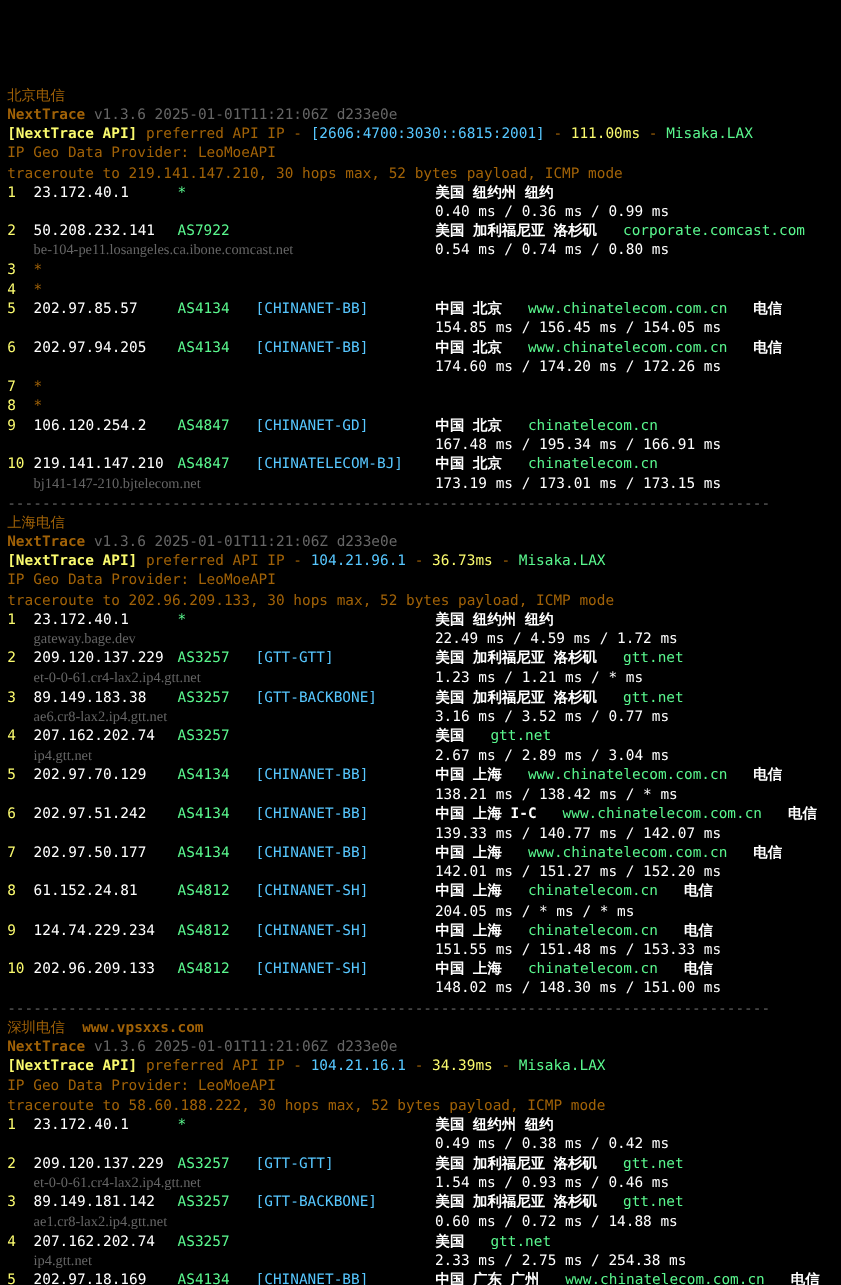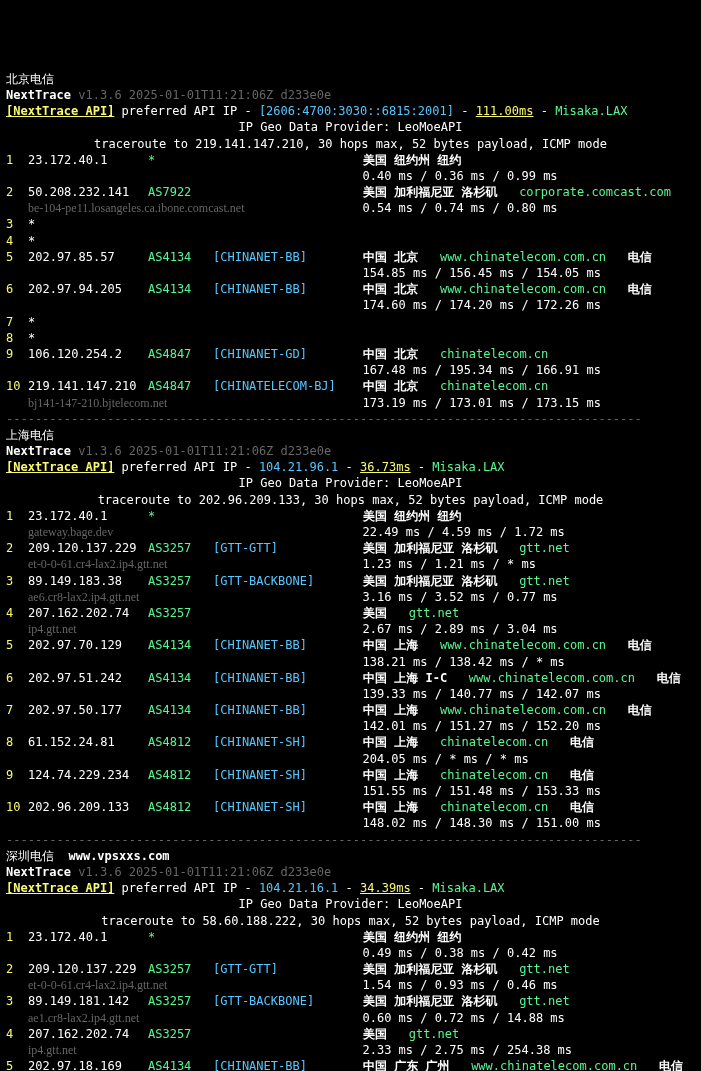--- a/index.html
+++ b/index.html
@@ -7,25 +7,25 @@
     color: #ccc;
     font-family: "Consolas", "Monaco", monospace;
     font-size: 12px;
     line-height: 1.35;
     margin: 0;
     padding: 6px;
     width: 701px;
     box-sizing: border-box;
     white-space: pre;
   }
-  .white { color: #ffffff; text-align: center; }
+  .white { color: #a16207; }
   .bold { font-weight: bold; margin-top: 24px; }
   .green { color: #5af78e; margin-top: 36px; }
   .cyan { color: #57c7ff; text-align: center; }
-  .yellow { color: #fafa6e; text-decoration: underline; }
+  .yellow { color: #fafa6e; }
   .dim { color: #666; }
   .dash { color: #666; }
   .row { display: block; }
   .hopcol { display:inline-block; width:22px; color:#fafa6e; }
   .ipcol { display:inline-block; width:120px; color:#fff; }
   .ascol { display:inline-block; width:65px; color:#5af78e; }
   .netcol { display:inline-block; width:150px; color:#57c7ff; }
   .loccol { color:#fff; font-weight:bold; }
   .host { color:#5af78e; }
   .isp { color:#fff; font-weight:bold; }

